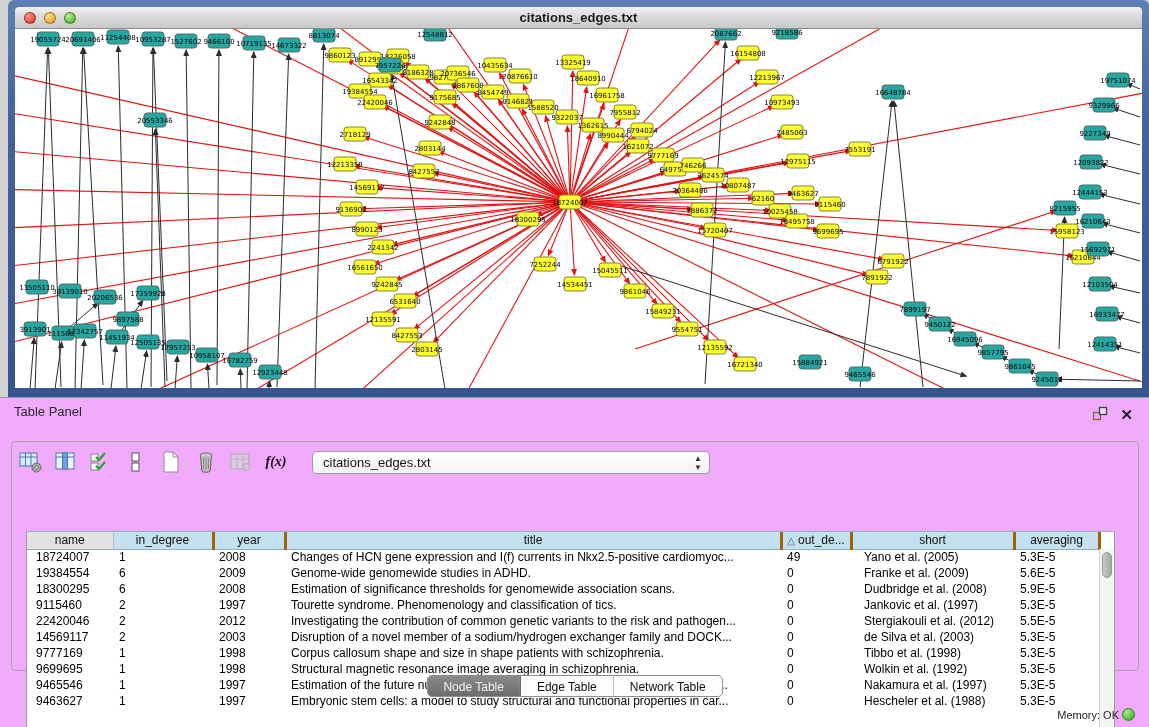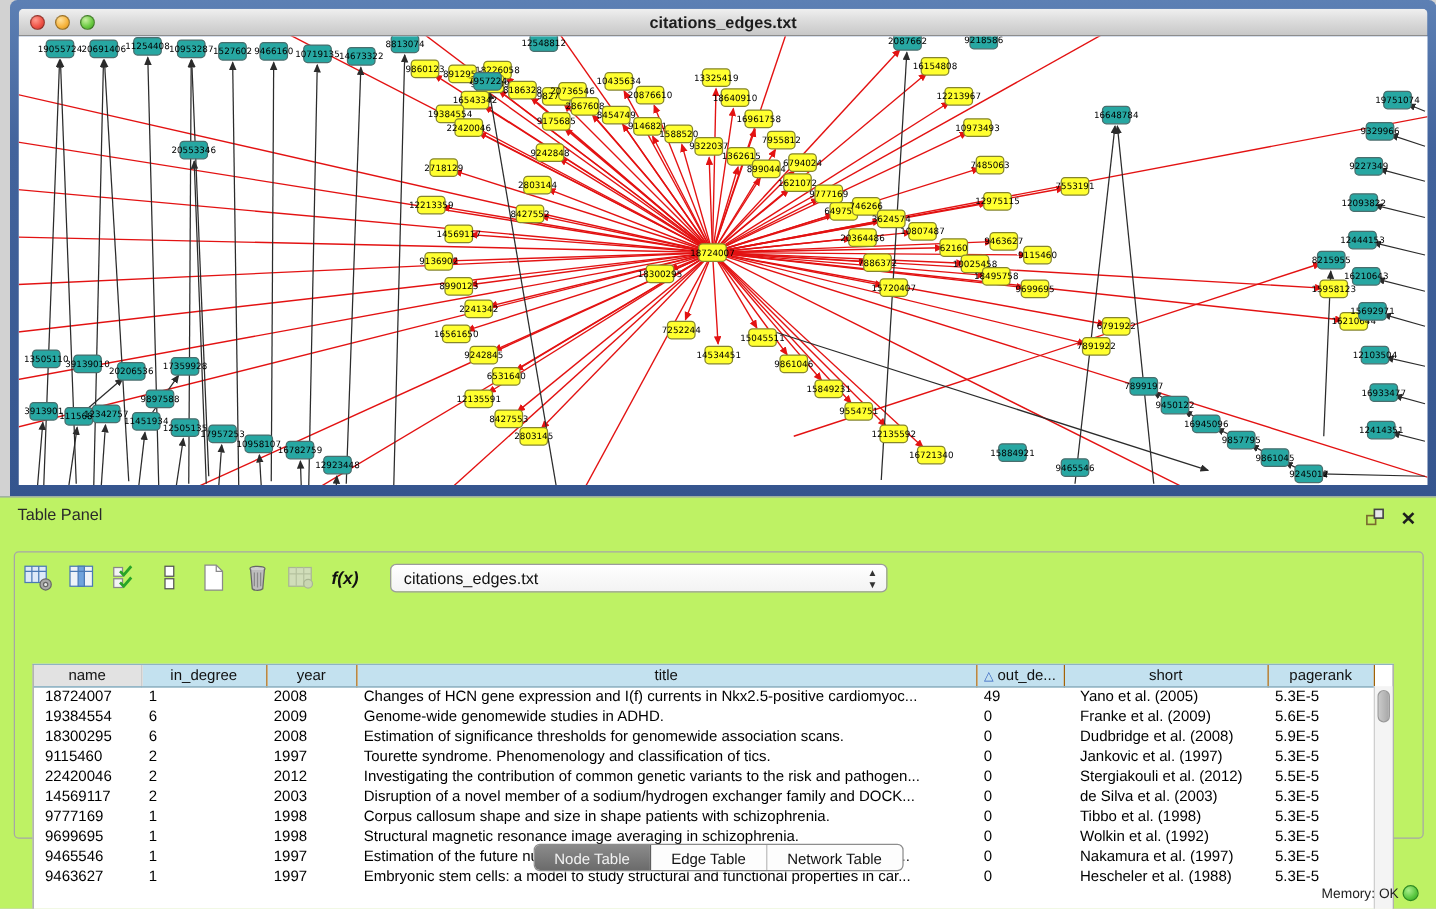--- a/index.html
+++ b/index.html
@@ -23,39 +23,39 @@
   .canvas { position:absolute; left:7px; top:29px; right:7px; bottom:9px; background:#ffffff; overflow:hidden; }
   .canvas svg { display:block; }
   .er { stroke:#e31212; stroke-width:1.1; }
   .eb { stroke:#2b2b2b; stroke-width:1; }
   .ny { fill:#ffff2f; stroke:#85852e; stroke-width:1; }
   .nt { fill:#27a7a2; stroke:#4a6e6d; stroke-width:1; }
   .nlab { font-family:"DejaVu Sans", sans-serif; font-size:7px; fill:#000; text-anchor:middle; }
 
   
   #panel { position:absolute; left:0; top:397px; width:1149px; height:330px;
-    background:#bef264; border-top:1px solid #97a0ad; }
+    background:#f0abfc; border-top:1px solid #97a0ad; }
   .phead-title { position:absolute; left:14px; top:6px; font-size:13px; color:#2a2a2a; }
   .phead-icons { position:absolute; right:16px; top:7px; display:flex; gap:12px; align-items:center; }
   .close-x { font-size:15px; font-weight:bold; color:#1d1d1d; line-height:14px; cursor:default; }
 
   .pbox { position:absolute; left:11px; top:43px; width:1128px; height:230px;
     border:1px solid #a6a6a6; border-radius:4px; }
   .toolbar { position:absolute; left:6px; top:5px; height:30px; display:flex; align-items:center; gap:9px; }
   .tbi { width:26px; height:24px; display:flex; align-items:center; justify-content:center; }
-  .fx { font-family:Liberation Sans, sans-serif; font-style:italic; font-weight:bold; font-size:14px; color:#111; }
+  .fx { font-family:Liberation Serif, serif; font-style:italic; font-weight:bold; font-size:14px; color:#111; }
   .combo { position:relative; margin-left:14px; width:398px; height:23px;
     background:linear-gradient(180deg,#ffffff,#f3f3f3); border:1px solid #9c9c9c; border-radius:5px;
     font-size:13px; color:#111; line-height:21px; padding-left:10px; }
   .combo .arrows { position:absolute; right:7px; top:2px; font-size:8px; color:#333; line-height:9px; text-align:center; }
 
   .tablewrap { position:absolute; left:14px; top:89px; width:1089px; height:220px;
     background:#fff; border:1px solid #9a9a9a; border-top:1px solid #8fb3c3; }
   table { border-collapse:collapse; table-layout:fixed; width:1072px; }
-  th { height:17px; background:#c3e1ef; border-right:1px solid #a16207; border-bottom:1px solid #8fb3c3;
+  th { height:17px; background:#c3e1ef; border-right:3px solid #a16207; border-bottom:1px solid #8fb3c3;
     font-size:12px; font-weight:normal; color:#111; text-align:center; overflow:hidden; white-space:nowrap; }
   th.gray { background:#e2e2e2; border-right:1px solid #bcbcbc; }
   .sortg { color:#2f5fc0; font-size:10px; margin-right:3px; }
   td { height:16px; font-size:12px; color:#000; padding-left:6px; overflow:hidden;
     white-space:nowrap; text-overflow:ellipsis; }
   td.c0 { padding-left:9px; }
   td.c5 { padding-left:13px; }
   .vscroll { position:absolute; right:0; top:17px; bottom:0; width:15px; background:#f4f4f4;
     border-left:1px solid #cfcfcf; }
   .vthumb { position:absolute; left:2px; top:3px; width:10px; height:26px; border-radius:6px;
@@ -573,21 +573,21 @@
             <col style="width: 85px;">
           </colgroup>
         <thead>
             <tr id="hrow">
               <th class="gray"><span>name</span></th>
               <th><span>in_degree</span></th>
               <th><span>year</span></th>
               <th><span>title</span></th>
               <th><span class="sortg">△</span><span>out_de...</span></th>
               <th><span>short</span></th>
-              <th><span>pagerank</span></th>
+              <th><span>averaging</span></th>
             </tr>
           </thead>
         <tbody id="tbody">
             <tr>
               <td class="c0">18724007</td>
               <td class="c1">1</td>
               <td class="c2">2008</td>
               <td class="c3">Changes of HCN gene expression and I(f) currents in Nkx2.5-positive cardiomyoc...</td>
               <td class="c4">49</td>
               <td class="c5">Yano et al. (2005)</td>

